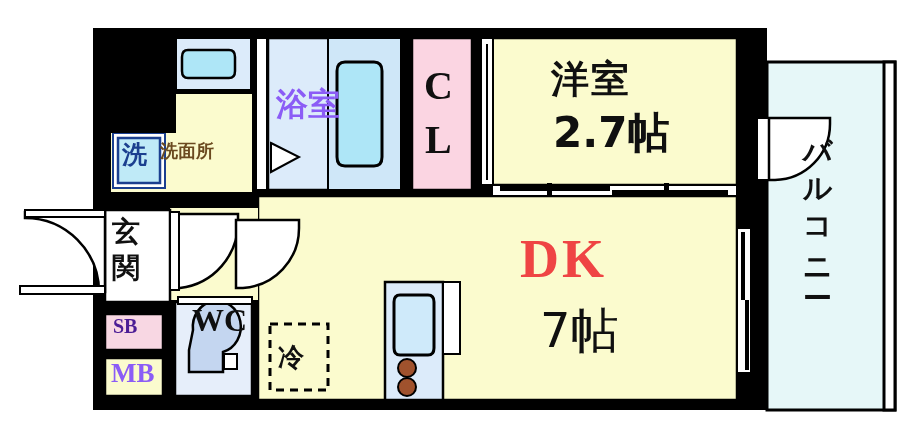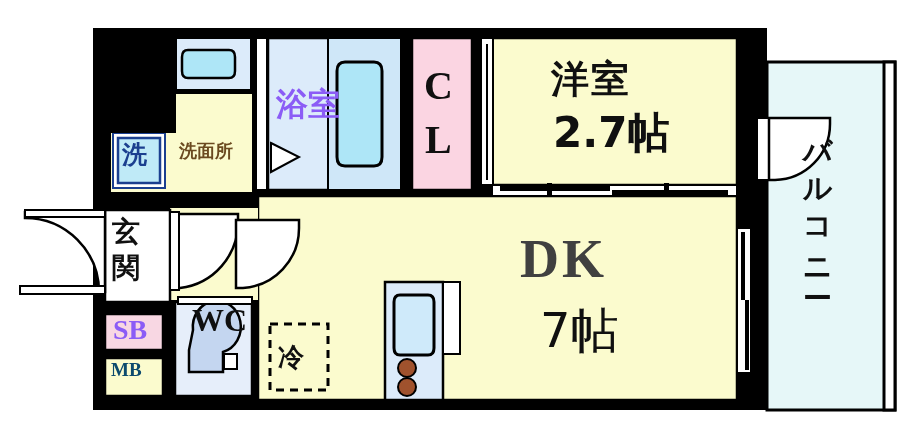--- a/index.html
+++ b/index.html
@@ -137,36 +137,36 @@
     <rect x="224" y="354" width="13" height="15" fill="#ffffff" stroke="#000" stroke-width="2"></rect>
     <rect x="178" y="297" width="74" height="7" fill="#ffffff" stroke="#000" stroke-width="2"></rect>
   </g>
 
   <rect x="93" y="28" width="83" height="105" fill="#000000"></rect>
 
 </svg>
 
 <div class="lbl jp" style="left:276px;top:88px;font-size:32px;color:#8b5cf6;font-weight:700;">浴室</div>
 
-<div class="lbl jp" style="left:160px;top:142px;font-size:18px;color:#6B4A20;font-weight:700;padding-left:19px;">洗面所</div>
+<div class="lbl jp" style="left:160px;top:142px;font-size:18px;color:#6B4A20;font-weight:700;">洗面所</div>
 
 <div class="lbl jp" style="left:122px;top:142px;font-size:25px;color:#1b3f8f;font-weight:700;">洗</div>
 
 <div class="lbl" style="left:424px;top:66px;font-size:40px;color:#101010;font-weight:700;">C</div>
 <div class="lbl" style="left:425px;top:120px;font-size:40px;color:#101010;font-weight:700;">L</div>
 
 <div class="lbl jp" style="left:551px;top:60px;font-size:38px;color:#101010;font-weight:700;letter-spacing:2px;">洋室</div>
 <div class="lbl jp" style="left:553px;top:112px;font-size:42px;color:#101010;font-weight:700;">2.7帖</div>
 
-<div class="lbl" style="left:520px;top:232px;font-size:54px;color:#404040;font-weight:700;letter-spacing:3px;">DK</div>
+<div class="lbl" style="left:520px;top:232px;font-size:54px;color:#ef4444;font-weight:700;letter-spacing:3px;">DK</div>
 <div class="lbl jp" style="left:540px;top:306px;font-size:48px;color:#101010;font-weight:400;">7帖</div>
 
 <div class="lbl jp" style="left:112px;top:218px;font-size:28px;color:#101010;font-weight:700;">玄</div>
 <div class="lbl jp" style="left:112px;top:254px;font-size:28px;color:#101010;font-weight:700;">関</div>
 
-<div class="lbl" style="left:113px;top:316px;font-size:28px;color:#8b5cf6;font-weight:700;">SB</div>
-<div class="lbl" style="left:111px;top:360px;font-size:19px;color:#0c4a6e;font-weight:700;">MB</div>
+<div class="lbl" style="left:113px;top:316px;font-size:20px;color:#4c1d95;font-weight:700;">SB</div>
+<div class="lbl" style="left:111px;top:360px;font-size:27px;color:#8b5cf6;font-weight:700;">MB</div>
 
 <div class="lbl" style="left:192px;top:304px;font-size:32px;color:#101010;font-weight:700;">WC</div>
 
 <div class="lbl jp" style="left:278px;top:344px;font-size:26px;color:#101010;font-weight:700;">冷</div>
 
 <div class="lbl jp vert" style="left:803px;top:118px;font-size:29px;color:#101010;font-weight:700;letter-spacing:8px;">バルコニー</div>
 
 </body></html>

